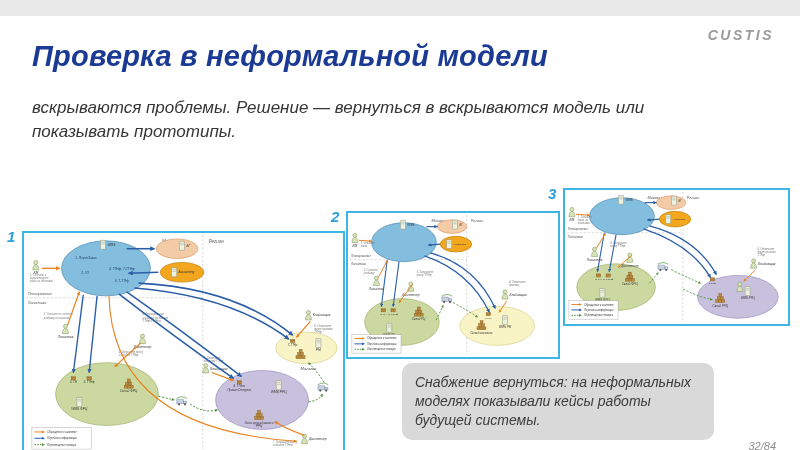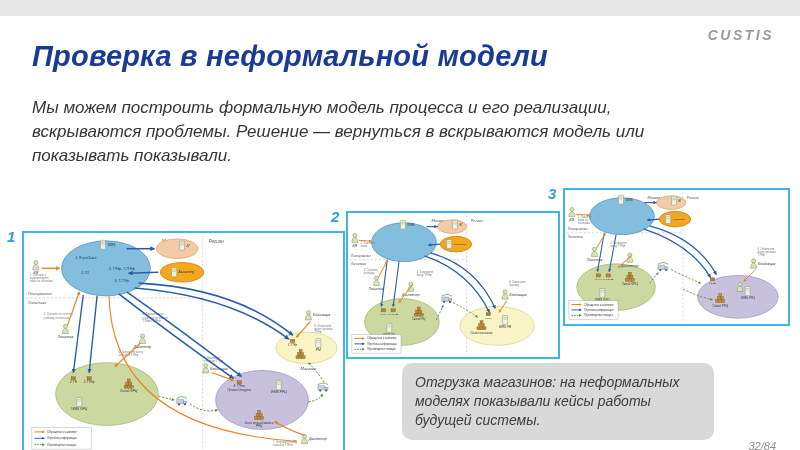--- a/index.html
+++ b/index.html
@@ -25,23 +25,22 @@
 </head>
 <body>
 
 <div class="slide">
 
   <div class="logo">CUSTIS</div>
 
   <h1 class="title" style="margin:0">Проверка в неформальной модели</h1>
 
   <div class="body-text">
-    <div>Мы можем построить формальную модель процесса и его реализации,</div>
     <div>вскрываются проблемы. Решение — вернуться в вскрываются модель или</div>
-    <div>показывать показывали.</div>
+    <div>показывать прототипы.</div>
   </div>
 
   <figure class="fig" id="fig1" style="margin:0">
     <span class="fig-num">1</span>
     <svg preserveAspectRatio="none" viewBox="0 0 323 225">
         <defs>
           <marker id="f0-o" markerWidth="6" markerHeight="6" refX="2.6" refY="1.5" orient="auto">
             <path d="M0,0 L3.2,1.5 L0,3 Z" fill="#E8821E"></path>
           </marker>
           <marker id="f0-b" markerWidth="6" markerHeight="6" refX="2.6" refY="1.5" orient="auto">
@@ -709,17 +708,17 @@
           <line x1="6.5" y1="117.91176470588235" x2="16.5" y2="117.91176470588235" stroke="#E8821E" stroke-width="1" stroke-dasharray="none" marker-end="url(#f2-o)"></line>
           <text x="19.5" y="119.01176470588234" font-size="2.8" fill="#333" text-anchor="start">Обращение к системе</text>
           <line x1="6.5" y1="123.5" x2="16.5" y2="123.5" stroke="#2B5EA8" stroke-width="1" stroke-dasharray="none" marker-end="url(#f2-b)"></line>
           <text x="19.5" y="124.6" font-size="2.8" fill="#333" text-anchor="start">Передача информации</text>
           <line x1="6.5" y1="129.08823529411765" x2="16.5" y2="129.08823529411765" stroke="#4E8F33" stroke-width="1" stroke-dasharray="1.6,1.2" marker-end="url(#f2-g)"></line>
           <text x="19.5" y="130.18823529411765" font-size="2.8" fill="#333" text-anchor="start">Перемещение товара</text>
         </g>
       </svg>
   </figure>
 
-  <div class="callout">Отгрузка магазинов: на неформальных моделях показывали кейсы работы будущей системы.</div>
+  <div class="callout">Снабжение вернуться: на неформальных моделях показывали кейсы работы будущей системы.</div>
 
   <div class="page-num">32/84</div>
 
 </div>
 
 </body></html>

